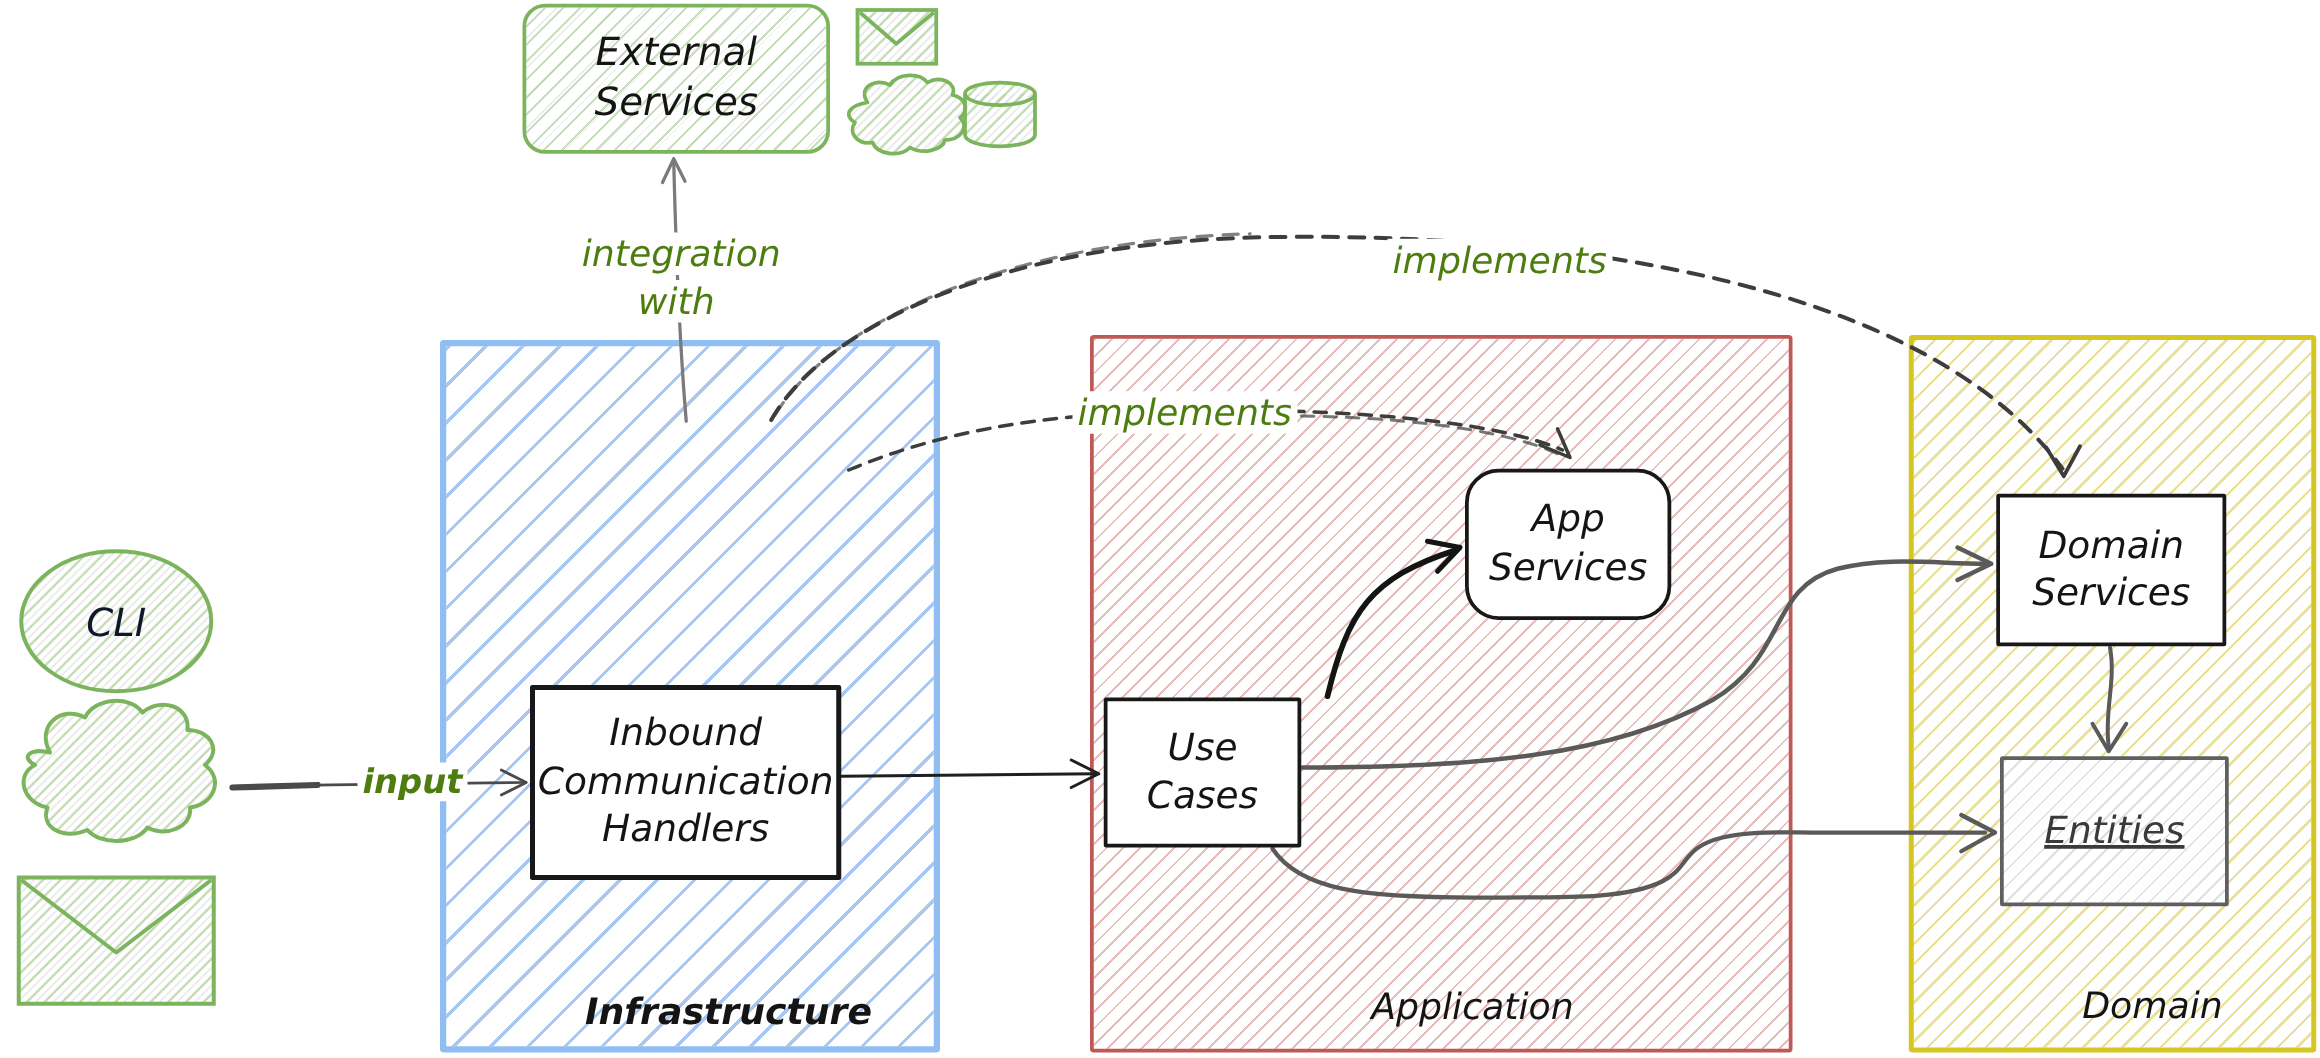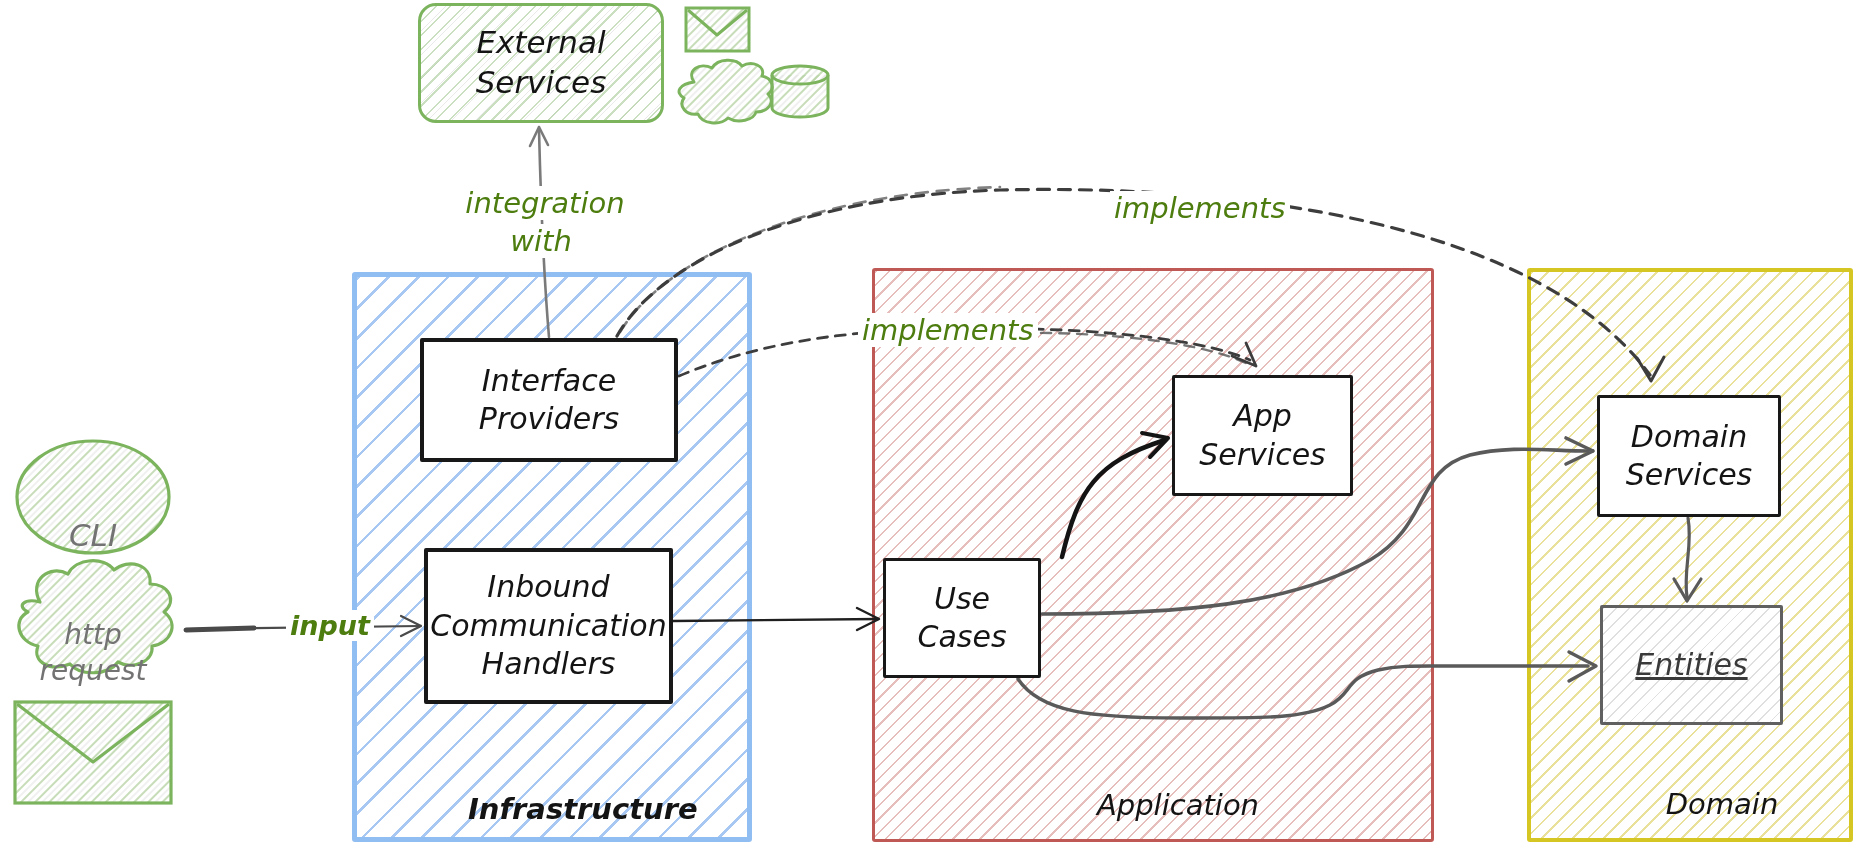--- a/index.html
+++ b/index.html
@@ -45,21 +45,21 @@
     background:
       repeating-linear-gradient(135deg, rgba(150,150,150,0.30) 0 1.4px, transparent 1.4px 9px),
       #ffffff;
   }
   
   .freelabel{
     position:absolute;z-index:4;text-align:center;font-size:29px;line-height:1.3;
     color:#4d7c0f;white-space:pre-line;
   }
   .halo{background:#ffffff;padding:0 4px;}
-  .shape-label{position:absolute;z-index:4;text-align:center;font-size:28px;line-height:1.3;white-space:pre-line;color:#737373;margin-top:36px;}
+  .shape-label{position:absolute;z-index:4;text-align:center;font-size:28px;line-height:1.3;white-space:pre-line;color:#0f172a;}
 </style>
 </head>
 <body>
 
 <div id="canvas">
 
   <div class="region region-blue" style="left:352px;top:272px;width:400px;height:570px;"></div>
   <div class="region region-red" style="left:872px;top:268px;width:562px;height:574px;"></div>
   <div class="region region-yellow" style="left:1527px;top:268px;width:326px;height:574px;"></div>
 
@@ -139,40 +139,36 @@
     <g stroke="#3d3d3d" fill="none" stroke-linecap="round">
       <path d="M 679 376 C 750 346 830 332 930 329 C 1080 325 1200 338 1250 360" stroke-width="2.8" stroke-dasharray="10 8"></path>
       <path d="M 1005 333 C 1110 331 1205 343 1248 364" stroke-width="2.4" stroke-dasharray="10 8" opacity="0.7"></path>
       <path d="M 1256 366 L 1232 356 M 1256 366 L 1246 343" stroke-width="2.8"></path>
     </g>
   </svg>
 
   <div class="node node-green" style="left:418px;top:3px;width:246px;height:120px;font-size:31px;"><span>External
 Services</span></div>
 
-  <div class="node" style="left:420px;top:338px;width:258px;height:124px;border-width:4px;"><span>Interface
-Providers</span></div>
 
   <div class="node" style="left:424px;top:548px;width:249px;height:156px;border-width:4px;"><span>Inbound
 Communication
 Handlers</span></div>
 
   <div class="node" style="left:883px;top:558px;width:158px;height:120px;"><span>Use Cases</span></div>
 
-  <div class="node" style="left:1172px;top:375px;width:181px;height:121px;"><span>App
+  <div class="node" style="left:1172px;top:375px;width:165px;height:121px;border-radius:27px;"><span>App
 Services</span></div>
 
   <div class="node" style="left:1597px;top:395px;width:184px;height:122px;"><span>Domain
 Services</span></div>
 
   <div class="node node-gray" style="left:1600px;top:605px;width:183px;height:120px;text-decoration:underline;"><span>Entities</span></div>
 
   <div class="shape-label" style="left:43px;top:479px;width:100px;font-size:31px;">CLI</div>
-  <div class="shape-label" style="left:23px;top:581px;width:140px;">http
-request</div>
 
   <div class="freelabel" style="left:428px;top:185px;width:230px;"><span class="halo">integration with</span></div>
 
   <div class="freelabel" style="left:1110px;top:190px;width:160px;"><span class="halo">implements</span></div>
 
   <div class="freelabel" style="left:858px;top:312px;width:152px;"><span class="halo">implements</span></div>
 
   <div class="freelabel" style="left:286px;top:608px;width:70px;font-size:27px;font-weight:bold;"><span class="halo">input</span></div>
 
   <div class="region-label" style="left:440px;top:794px;width:220px;font-weight:bold;"><span>Infrastructure</span></div>

